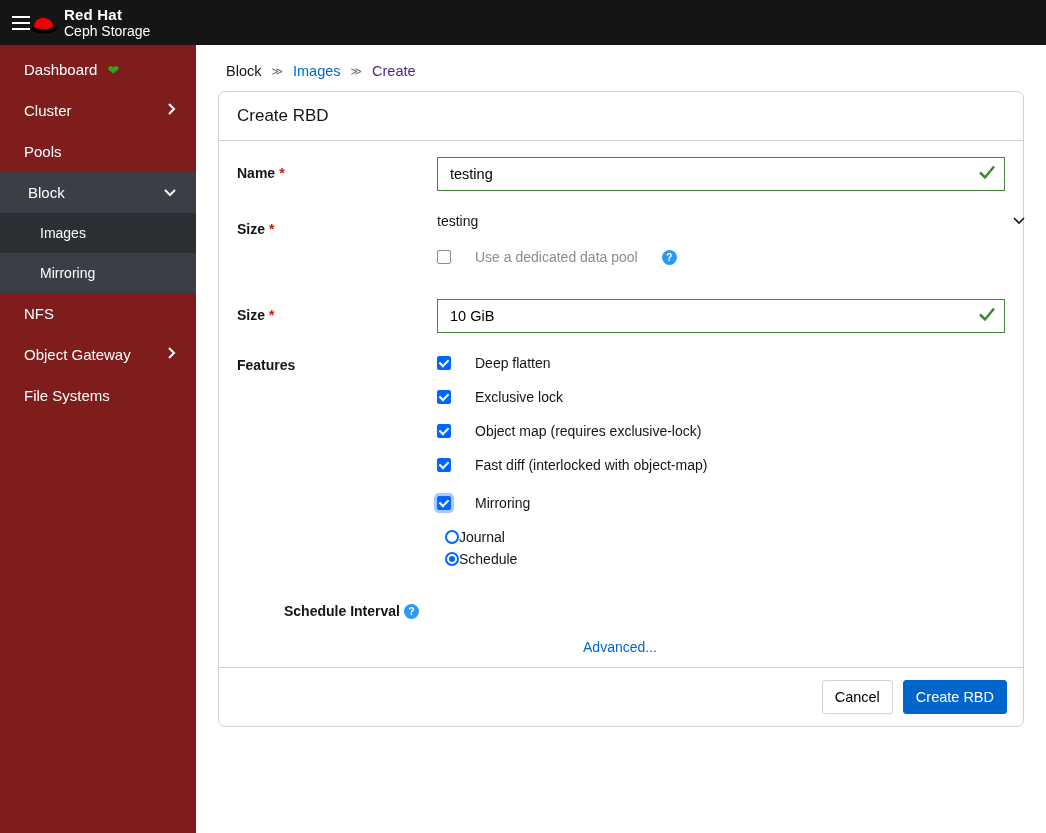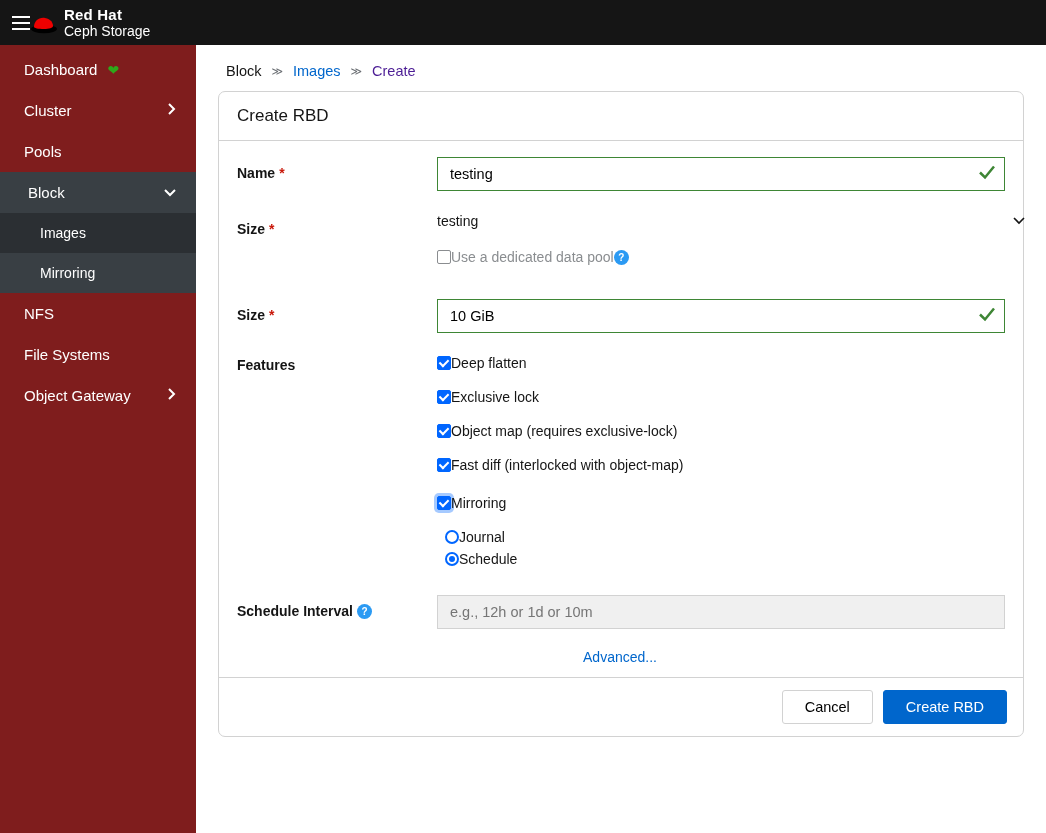--- a/index.html
+++ b/index.html
@@ -81,21 +81,21 @@
       border-bottom:1px solid #d2d2d2;
       font-size:17px;
       font-weight:400;
     }
     .panel-body { padding: 16px 18px 10px 18px; }
 
     .form-row {
       display:flex; align-items:flex-start;
       margin-bottom: 22px;
     }
-    .form-row.tight { margin-bottom: 14px; }
+    .form-row.tight { margin-bottom: 14px; margin-left: 47px; }
     .form-label {
       width: 200px;
       font-weight:700;
       font-size:14px;
       padding-top: 8px;
       display:flex; align-items:center; gap:4px;
     }
     .form-label.top { padding-top: 2px;}
     .req { color:#c9190b; font-weight:700;}
     .help-icon {
@@ -122,21 +122,21 @@
       display:flex; align-items:center; justify-content:space-between;
       cursor:pointer;
     }
     .select .caret { color:#151515; font-size:12px; margin-right:-20px;}
     .check-mark {
       position:absolute; right:10px; top:50%; transform:translateY(-50%);
       color:#3e8635;
     }
 
     .checkbox-line {
-      display:flex; align-items:center; gap:0;
+      display:flex; align-items:center; gap:24px;
       font-size:14px;
       margin-bottom: 12px;
     }
     .checkbox-line.muted { color:#8a8d90; }
     .cb {
       width:14px; height:14px; border:1px solid #8a8d90; background:#fff;
       display:inline-flex; align-items:center; justify-content:center;
       border-radius:2px;
       flex-shrink:0;
     }
@@ -171,21 +171,21 @@
       text-align:center; padding: 6px 2px 2px 0;
     }
     .advanced a { color:#0066cc; font-size:14px; text-decoration:none; cursor:pointer;}
 
     .panel-footer {
       border-top:1px solid #d2d2d2;
       padding: 12px 16px;
       display:flex; justify-content:flex-end; gap:10px;
     }
     .btn {
-      height:34px; padding:0 22px; font-size:14.5px;
+      height:34px; padding:0 12px; font-size:14.5px;
       border-radius:3px; cursor:pointer;
     }
     .btn-secondary { background:#fff; border:1px solid #d2d2d2; }
     .btn-primary { background:#0066cc; color:#fff; border:1px solid #0066cc; }
 
     .features-stack .checkbox-line { margin-bottom: 18px; }
     .features-stack .checkbox-line:last-of-type { margin-bottom: 10px;}
 
     .mirror-block { margin-top: 22px; }
   </style>
@@ -245,29 +245,29 @@
         <span>Images</span>
       </div>
       <div class="nav-item sub">
         <span>Mirroring</span>
       </div>
     </div>
     <div class="nav-item">
       <span>NFS</span>
     </div>
     <div class="nav-item">
-      <span>File Systems</span>
-    </div>
-    <div class="nav-item">
       <span>Object Gateway</span>
       <span class="chevron">
         <svg width="8" height="12" viewBox="0 0 8 12">
             <path d="M1 1l5 5-5 5" stroke="#fff" stroke-width="2" fill="none"></path>
           </svg>
       </span>
+    </div>
+    <div class="nav-item">
+      <span>File Systems</span>
     </div>
   </nav>
 
   <main class="main">
     <div class="breadcrumb">
       <span class="bc-item">Block</span>
       <span class="bc-sep">≫</span>
       <span class="bc-link">Images</span>
       <span class="bc-sep">≫</span>
       <span class="bc-current">Create</span>
@@ -365,23 +365,20 @@
               </div>
             </div>
           </div>
         </div>
 
         <div class="form-row tight">
           <div class="form-label">
             <span>Schedule Interval</span>
             <span class="help-icon">?</span>
           </div>
-          <div class="form-field">
-            <input class="sched-input" type="text" placeholder="e.g., 12h or 1d or 10m" style="">
-          </div>
         </div>
 
         <div class="advanced">
           <a>Advanced...</a>
         </div>
       </div>
 
       <div class="panel-footer">
         <button class="btn btn-secondary">Cancel</button>
         <button class="btn btn-primary">Create RBD</button>

